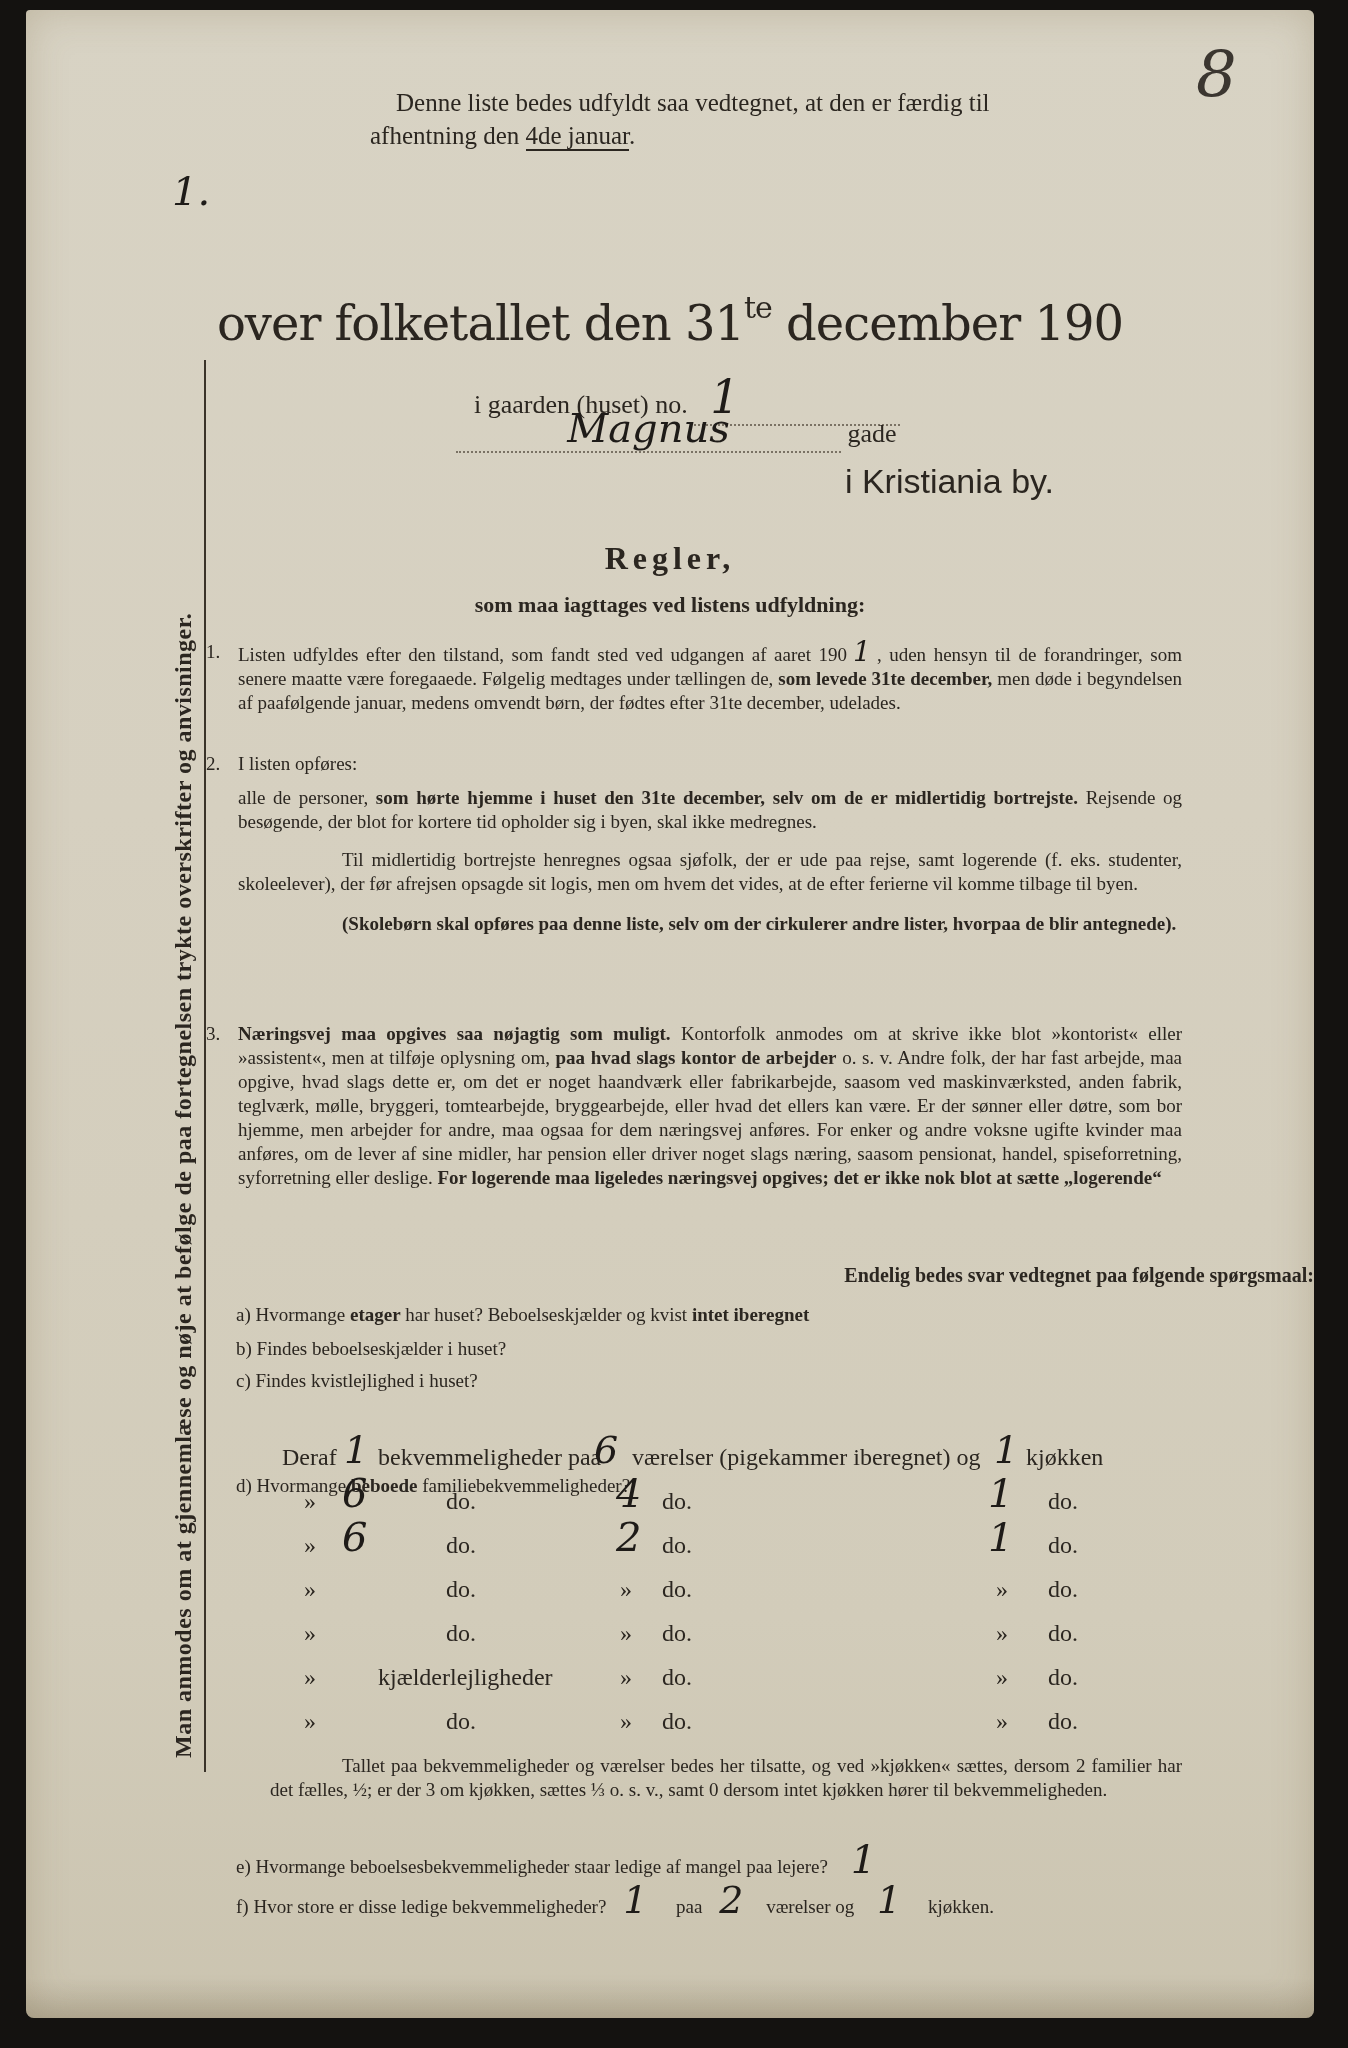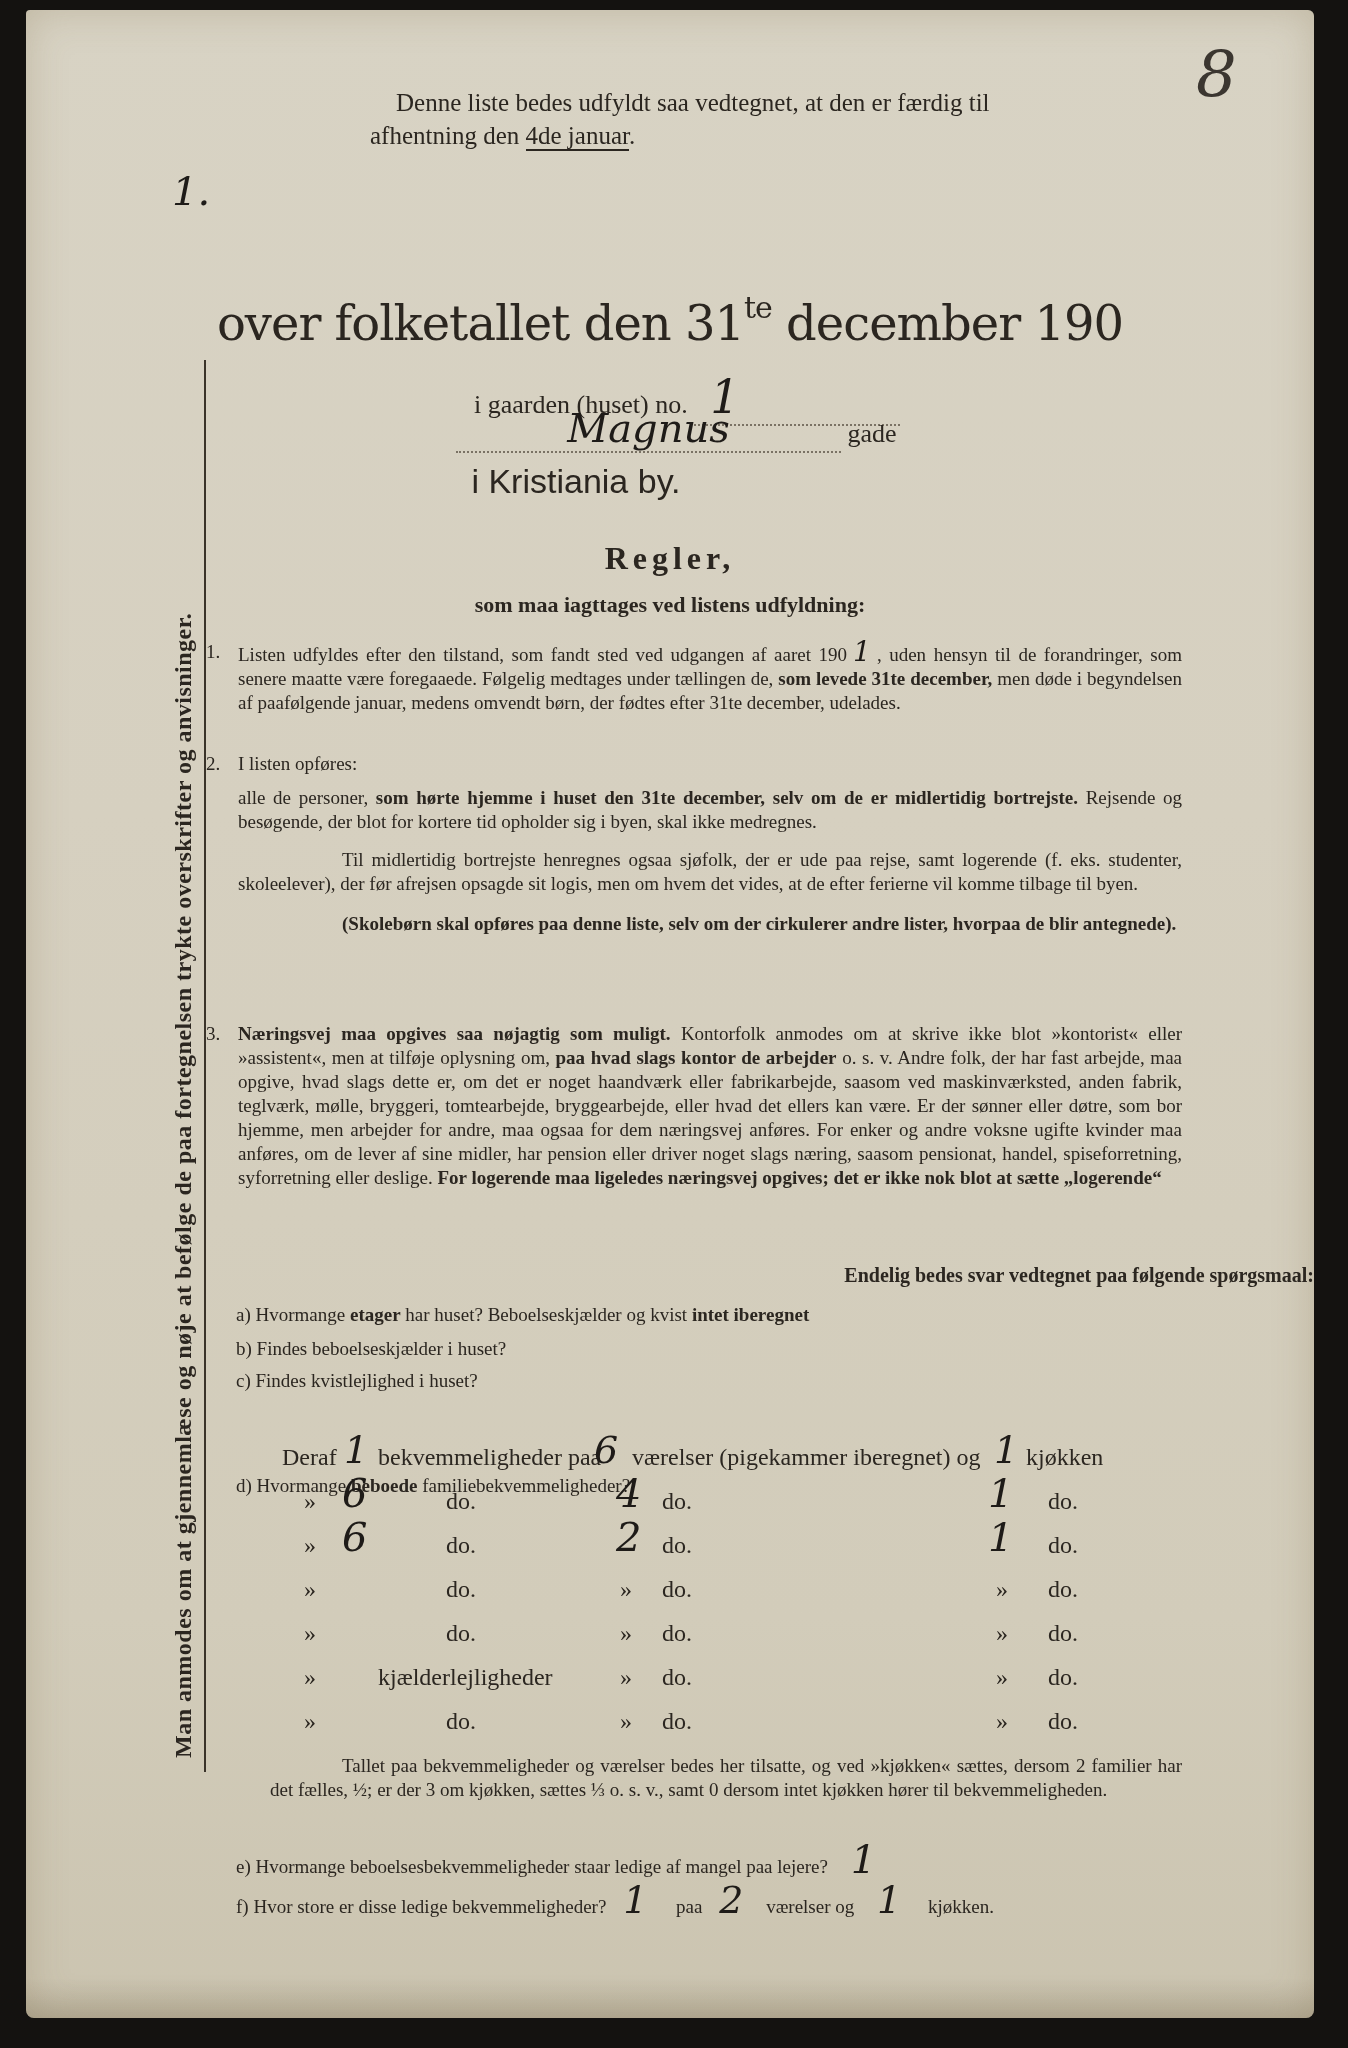--- a/index.html
+++ b/index.html
@@ -51,21 +51,21 @@
   <div class="abs mid" style="left:448px;top:360px;">
     <span>i gaarden (huset) no.</span>
     <span class="hand dotline" style="display:inline-block;width:190px;font-size:46px;padding-left:16px;">1</span>
   </div>
 
   <div class="abs mid" style="left:430px;top:395px;">
     <span class="hand dotline" style="display:inline-block;width:385px;text-align:center;font-size:40px;">Magnus</span>
     <span>gade</span>
   </div>
 
-  <div class="abs sans" style="left:0;width:1028px;text-align:center;top:452px;padding-left:36px;">i Kristiania by.</div>
+  <div class="abs sans" style="left:0;width:1028px;text-align:right;top:452px;">i Kristiania by.</div>
 
   <div class="abs regler" style="left:0;width:1288px;text-align:center;top:530px;">Regler,</div>
   <div class="abs" style="left:0;width:1288px;text-align:center;top:582px;font-size:22px;font-weight:bold;">som maa iagttages ved listens udfyldning:</div>
 
   <div class="abs body" style="left:180px;top:630px;width:976px;">
     <span style="position:absolute;left:0;">1.</span>
     <div style="margin-left:32px;">
       <span>Listen udfyldes efter den tilstand, som fandt sted ved udgangen af aaret 190</span><span class="hand" style="font-size:28px;padding:0 6px;">1</span><span>, uden hensyn til de forandringer, som senere maatte være foregaaede. Følgelig medtages under tællingen de, </span><span class="b">som levede 31te december,</span><span> men døde i begyndelsen af paafølgende januar, medens omvendt børn, der fødtes efter 31te december, udelades.</span>
     </div>
   </div>

